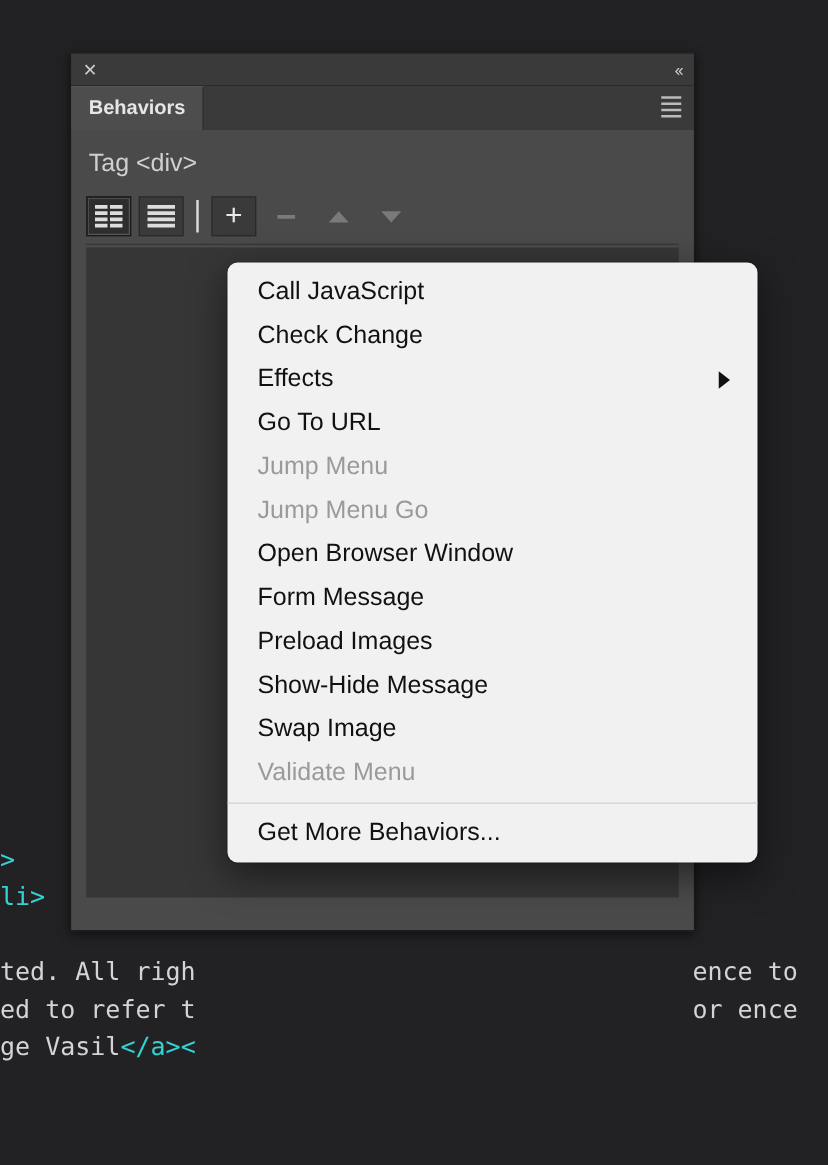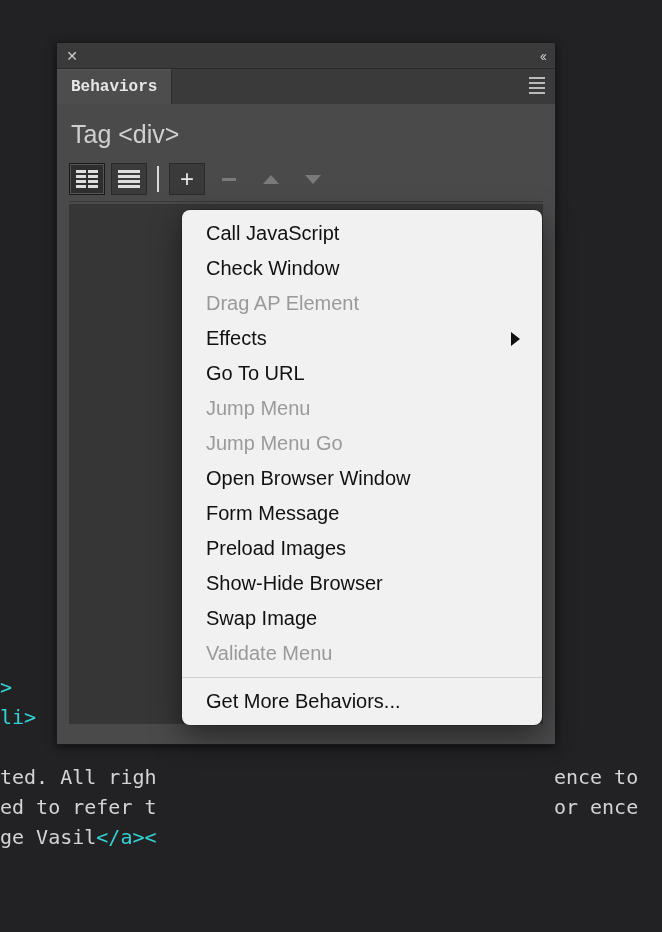--- a/index.html
+++ b/index.html
@@ -53,21 +53,20 @@
       background: #4a4a4a;
       color: #e6e6e6;
       font-size: 16px;
       font-weight: 700;
       border-right: 1px solid #2a2a2a;
       border-top: 1px solid #555;
       cursor: pointer;
     }
     .panel-tab.active {
       background: #4d4d4d;
-      font-family: Liberation Mono, monospace;
     }
     .panel-flyout {
       margin-left: auto;
       color: #bbb;
       padding: 8px 10px;
       cursor: pointer;
     }
     .flyout-lines {
       width: 16px;
       display: flex;
@@ -79,21 +78,21 @@
       background: #bbb;
       display: block;
     }
     .panel-body {
       background: #4a4a4a;
       padding: 10px 12px 0 12px;
       min-height: 640px;
     }
     .tag-label {
       color: #d0d0d0;
-      font-size: 25px;
+      font-size: 20px;
       padding: 6px 2px 14px 2px;
       font-weight: 400;
     }
     .tag-label .mono { font-family: inherit; }
     .toolbar {
       display: flex;
       align-items: center;
       gap: 6px;
       padding-bottom: 6px;
       border-bottom: 1px solid #373737;
@@ -152,21 +151,21 @@
       background: #363636;
       height: 520px;
       margin-top: 2px;
     }
 
     
     .menu {
       position: absolute;
       left: 182px;
       top: 210px;
-      width: 360px;
+      width: 424px;
       background: #f1f1f1;
       border-radius: 8px;
       box-shadow: 0 10px 30px rgba(0,0,0,0.5), 0 0 0 1px rgba(0,0,0,0.15);
       padding: 6px 0;
     }
     .menu-item {
       padding: 6px 22px 6px 24px;
       font-size: 20px;
       color: #111;
       cursor: default;
@@ -274,24 +273,21 @@
     </div>
     <div class="list-area"></div>
   </div>
 </div>
 
 <div class="menu">
   <div class="menu-item">
       <span>Call JavaScript</span>
     </div>
   <div class="menu-item">
-      <span>Check Window</span>
-    </div>
-  <div class="menu-item disabled">
-      <span>Drag AP Element</span>
+      <span>Check Change</span>
     </div>
   <div class="menu-item has-submenu">
       <span>Effects</span>
     </div>
   <div class="menu-item">
       <span>Go To URL</span>
     </div>
   <div class="menu-item disabled">
       <span>Jump Menu</span>
     </div>
@@ -301,21 +297,21 @@
   <div class="menu-item">
       <span>Open Browser Window</span>
     </div>
   <div class="menu-item">
       <span>Form Message</span>
     </div>
   <div class="menu-item">
       <span>Preload Images</span>
     </div>
   <div class="menu-item">
-      <span>Show-Hide Browser</span>
+      <span>Show-Hide Message</span>
     </div>
   <div class="menu-item">
       <span>Swap Image</span>
     </div>
   <div class="menu-item disabled">
       <span>Validate Menu</span>
     </div>
   <div class="menu-sep"></div>
   <div class="menu-item">
       <span>Get More Behaviors...</span>

